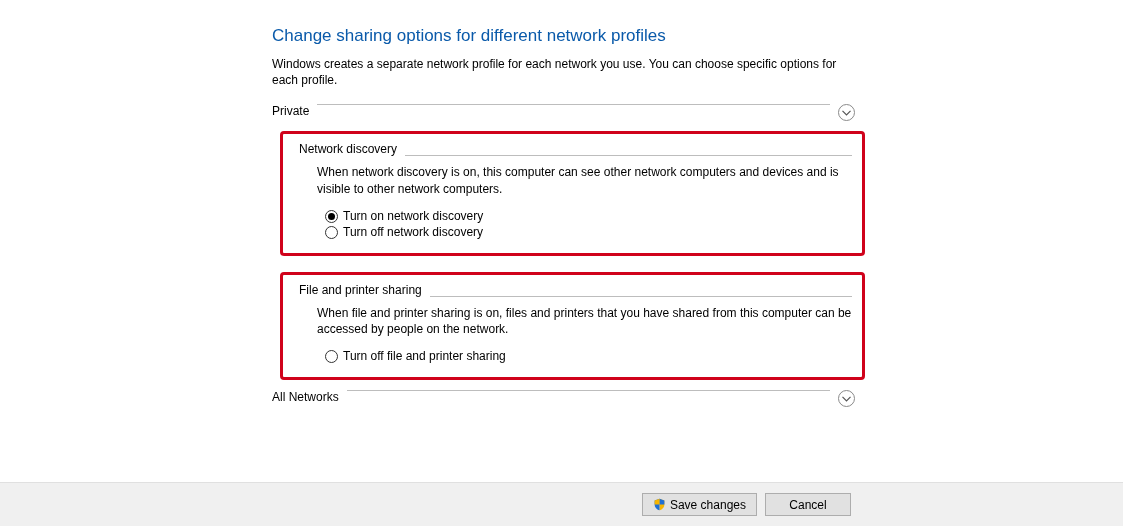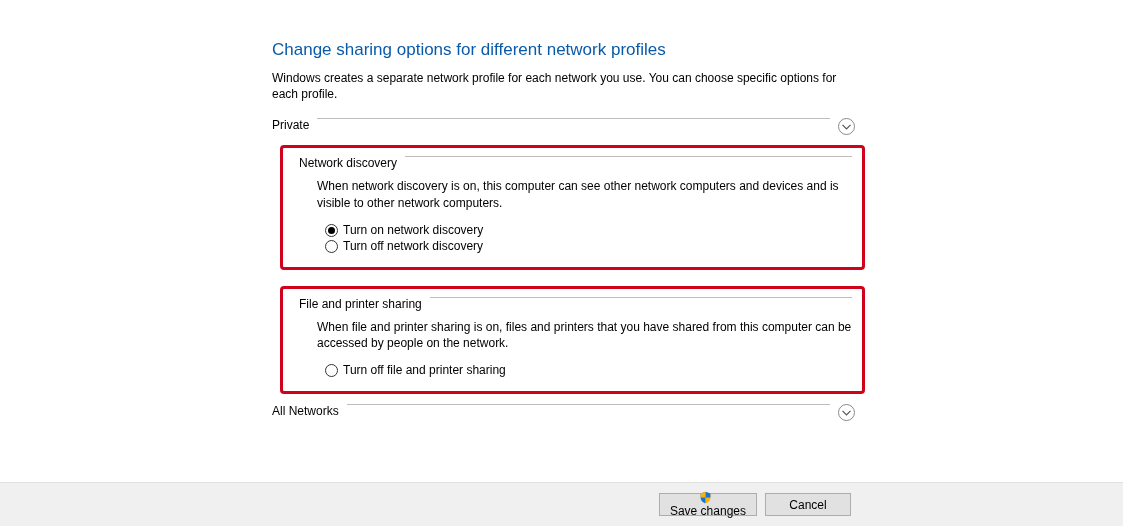--- a/index.html
+++ b/index.html
@@ -15,21 +15,21 @@
     overflow: hidden;
   }
   .page {
     position: relative;
     width: 1123px;
     height: 526px;
   }
   .content {
     position: absolute;
     left: 272px;
-    top: 40px;
+    top: 26px;
     width: 583px;
   }
   h1.title {
     margin: 0 0 10px 0;
     font-size: 17px;
     font-weight: 400;
     color: #0a5aaa;
   }
   .intro {
     margin: 0 0 16px 0;
@@ -66,21 +66,21 @@
   .highlight-box {
     border: 3px solid #d0021b;
     border-radius: 4px;
     padding: 8px 10px 12px 10px;
     margin-bottom: 10px;
     margin-left: 8px;
     margin-right: -10px;
   }
   .group-header {
     display: flex;
-    align-items: flex-start;
+    align-items: flex-end;
     margin-bottom: 8px;
   }
   .group-label {
     white-space: nowrap;
     padding-left: 6px;
   }
   .group-rule {
     flex: 1 1 auto;
     border-top: 1px solid #bdbdbd;
     margin-left: 8px;
@@ -137,21 +137,20 @@
     padding: 0 10px;
     border: 1px solid #adadad;
     background: #e1e1e1;
     font-family: inherit;
     font-size: 12px;
     cursor: pointer;
     display: inline-flex;
     align-items: center;
     justify-content: center;
     margin-left: 8px;
-    flex-direction: column;
   }
   .shield-svg { margin-right: 4px; flex-shrink:0;}
 </style>
 </head>
 <body>
 
 <div class="page">
 
   <div class="content">
 

